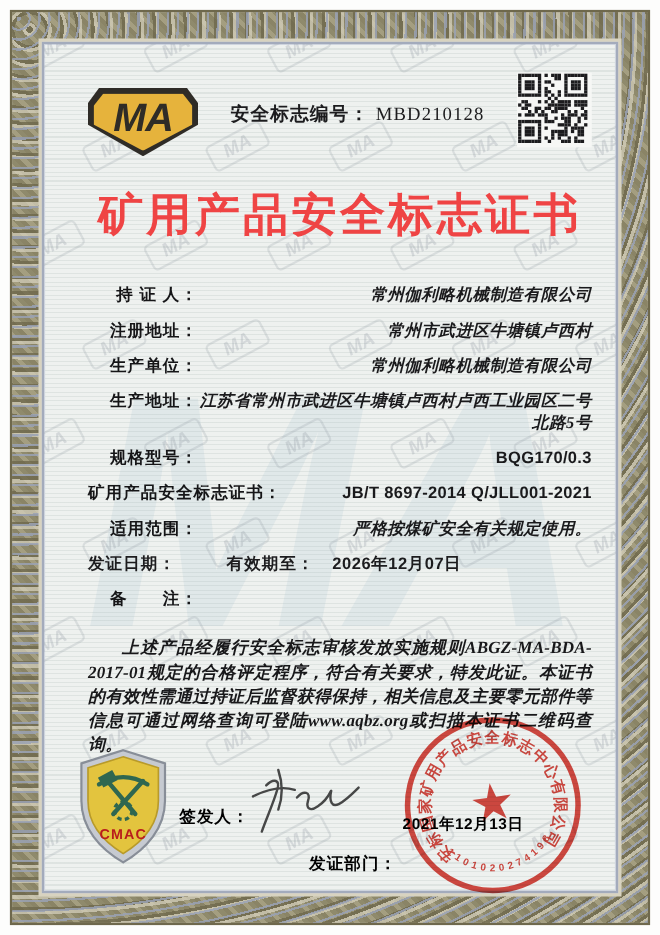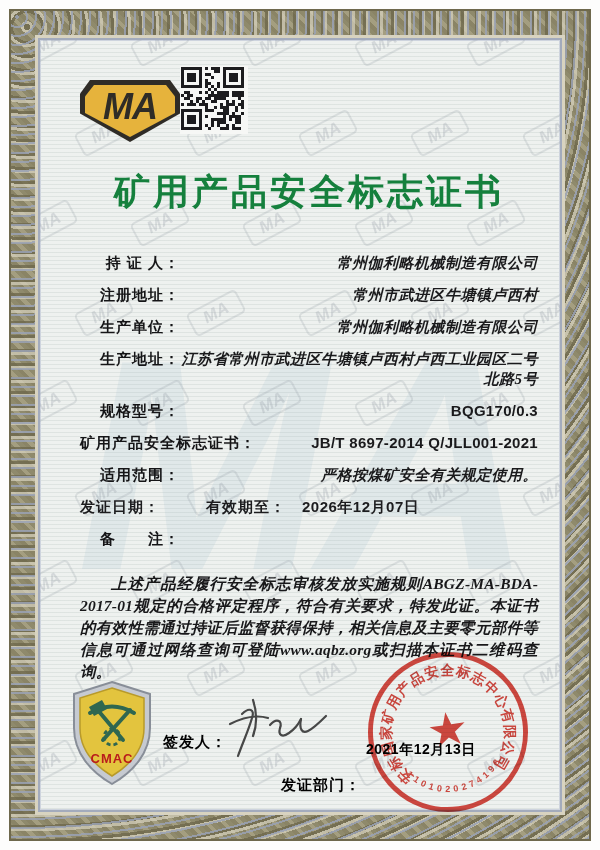--- a/index.html
+++ b/index.html
@@ -41,22 +41,22 @@
               clip-path:polygon(10% 0,90% 0,100% 22%,100% 54%,50% 100%,0 54%,0 22%); background:#e6b33c;
               display:flex; align-items:center; justify-content:center; }
   .ma-badge .inner span { font:800 italic 36px "Liberation Sans",sans-serif; color:#2f2c27; margin-top:-8px; letter-spacing:-1px; }
   .cert-no { flex:1; text-align:center; margin-top:12px; font-size:17px; white-space:nowrap; }
   .cert-no .lbl { font-weight:700; letter-spacing:1px; }
   .cert-no .val { font-family:"Liberation Serif",serif; letter-spacing:1px; margin-left:6px; }
   .qr { position:relative; flex:none; width:68px; height:68px; background:#f6f7f5; margin-top:-14px; }
   .qr i { position:absolute; background:#1c1c1e; }
 
   
-  .title { text-align:center; margin-top:26px; font-size:36px; font-weight:800; letter-spacing:3px;
-           font-family:"Liberation Serif",serif; color:#15803d; }
+  .title { text-align:center; margin-top:26px; font-size:41px; font-weight:800; letter-spacing:3px;
+           font-family:"Liberation Serif",serif; color:#ef4444; }
 
   
   .fields { margin-top:36px; font-size:15px;text-align:right; }
   .frow { display:flex; margin-bottom:12px; line-height:20px; }
   .frow .lbl { width:100px; flex:none; font-weight:700; font-family:"Liberation Sans",sans-serif; letter-spacing:1px; color:#151517; }
   .frow .val { flex:1; font-weight:700; font-style:italic; letter-spacing:.5px; color:#1a1a1c; }
   .frow .val.num { font-style:normal; font-family:"Liberation Sans",sans-serif; letter-spacing:.3px; }
   .frow.wide .lbl { width:auto; margin-right:30px; }
   .dates { display:flex; margin-bottom:12px; line-height:20px; font-size:15px; }
   .dates .lbl { font-weight:700; font-family:"Liberation Sans",sans-serif; letter-spacing:1px; }
@@ -142,20 +142,23 @@
       <div class="wm" style="left: 316px; top: 710px;">MA</div>
       <div class="wm" style="left: 428px; top: 710px;">MA</div>
     </div>
 
   <div class="content">
     <div class="hdr">
       <div class="ma-badge">
         <div class="inner">
           <span>MA</span>
         </div>
+      </div>
+      <div class="cert-no">
+        <span class="lbl">安全标志编号：</span><span class="val">MBD210128</span>
       </div>
       <div class="qr" id="qr">
           <i style="left:1px;top:1px;width:3px;height:3px"></i>
           <i style="left:4px;top:1px;width:3px;height:3px"></i>
           <i style="left:7px;top:1px;width:3px;height:3px"></i>
           <i style="left:10px;top:1px;width:3px;height:3px"></i>
           <i style="left:13px;top:1px;width:3px;height:3px"></i>
           <i style="left:16px;top:1px;width:3px;height:3px"></i>
           <i style="left:19px;top:1px;width:3px;height:3px"></i>
           <i style="left:1px;top:4px;width:3px;height:3px"></i>

